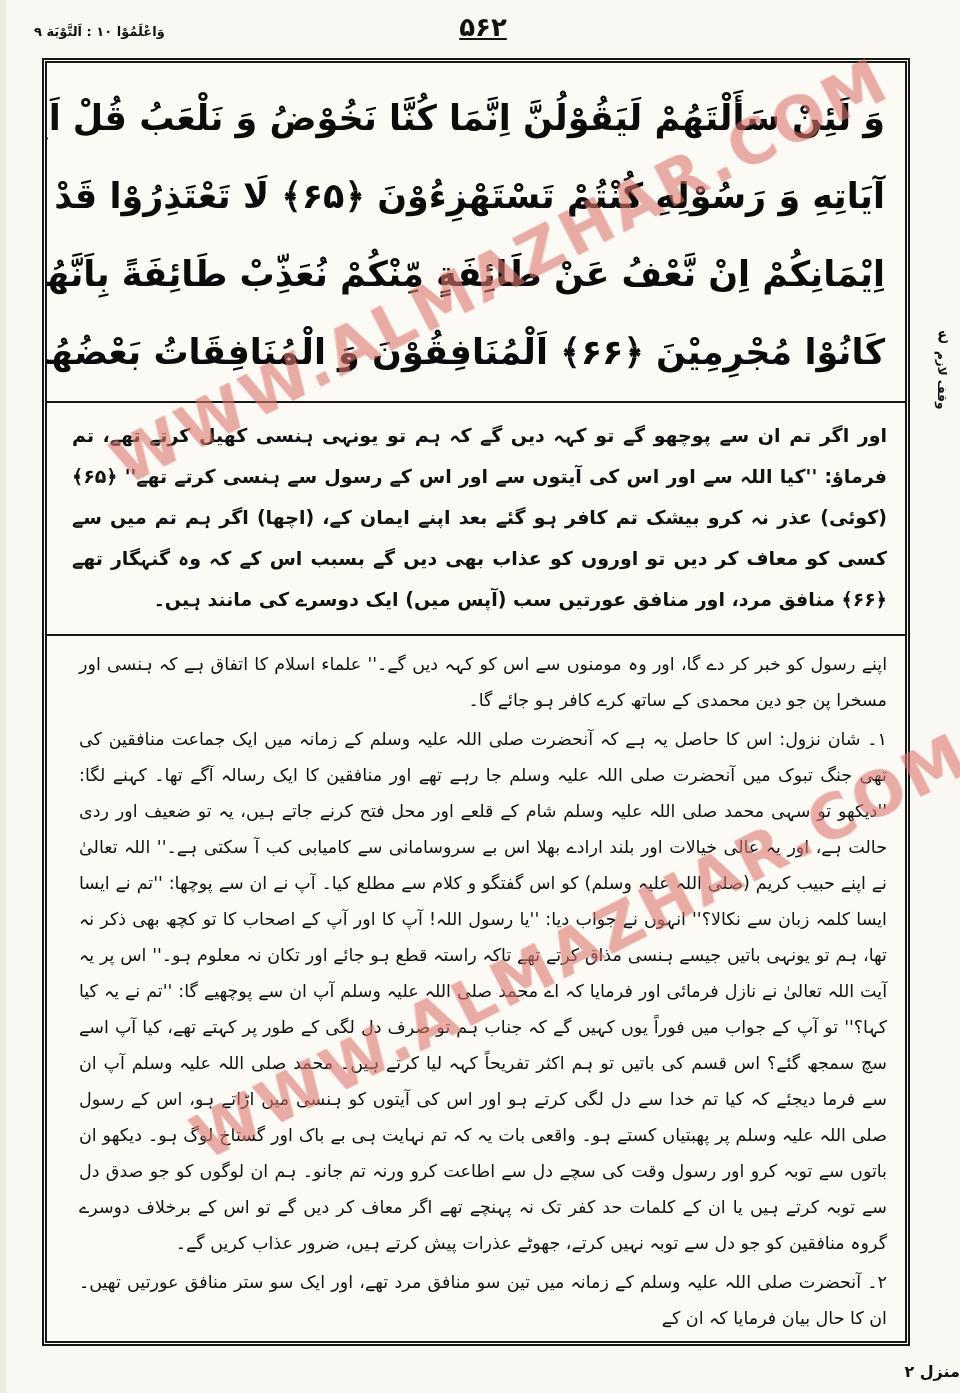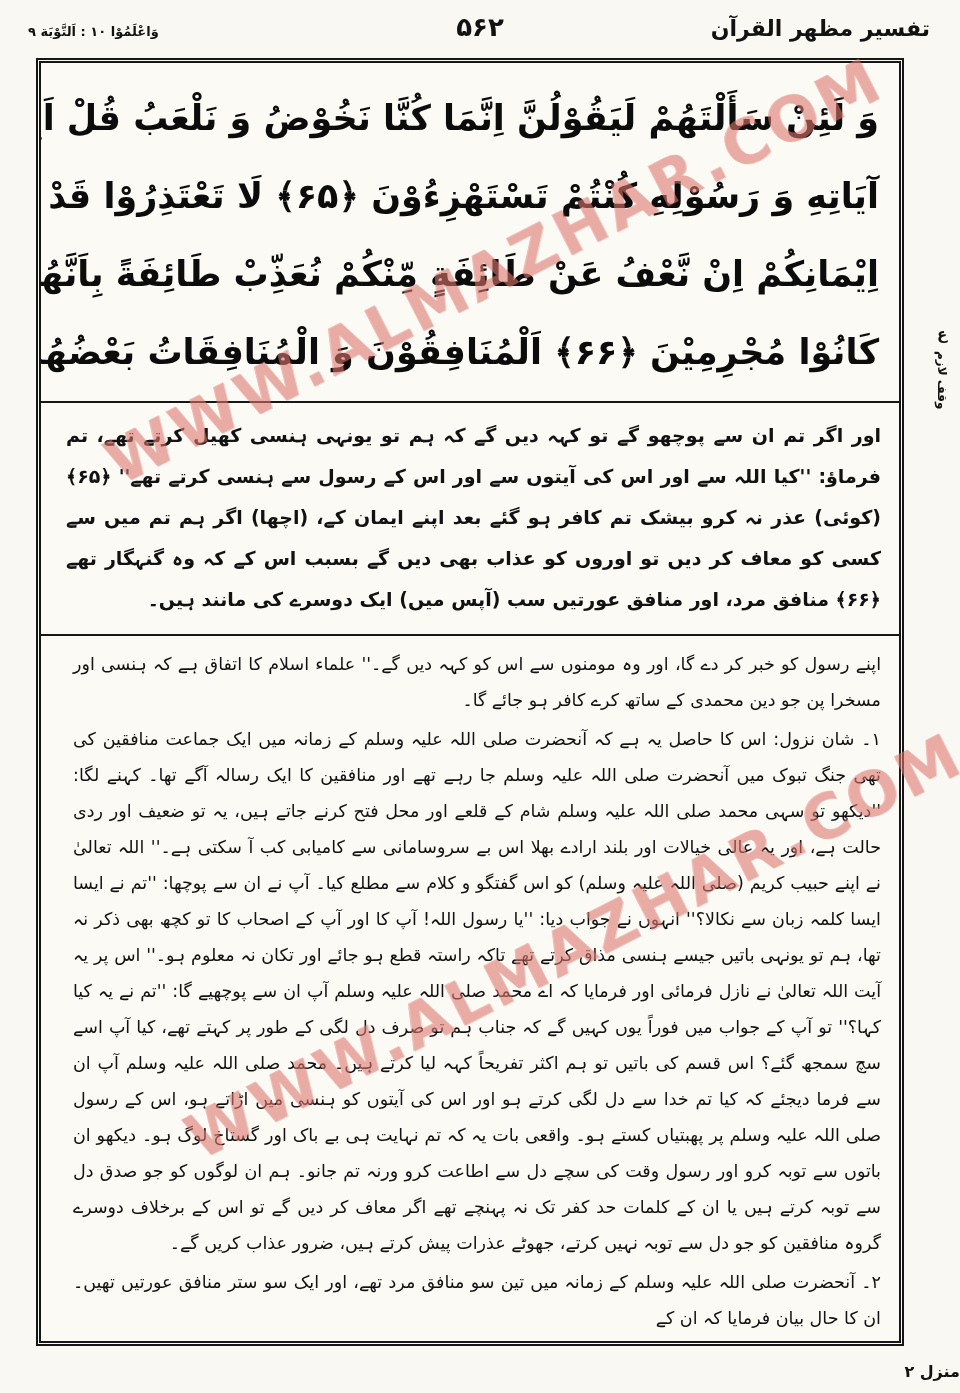--- a/index.html
+++ b/index.html
@@ -7,25 +7,26 @@
   body {
     position:relative;
     background:#efece4;
     font-family:"DejaVu Sans", sans-serif;
     overflow:hidden;
     color:#121212;
   }
   .page {
     position:absolute; inset:0;
     background:#faf8f2;
+    margin-left:6px;
   }
   
   .header { position:absolute; top:10px; left:26px; right:26px; height:40px; }
   .h-left  { position:absolute; left:2px;  top:14px; font-size:13px; font-weight:bold; direction:rtl; }
-  .h-center{ position:absolute; left:50%; transform:translateX(-50%); top:2px; font-size:26px; font-weight:bold; }
+  .h-center{ position:absolute; left:50%; transform:translateX(-50%); top:2px; font-size:26px; font-weight:bold;text-decoration:underline; }
   .h-right { position:absolute; right:4px; top:6px;  font-size:22px; font-weight:bold; direction:rtl; }
 
   
   .content-box {
     position:absolute; top:58px; left:36px; width:868px; height:1288px;
     border:5px double #161616;
     background:#fcfaf5;
     display:flex; flex-direction:column;
     overflow:hidden;
   }
@@ -99,21 +100,20 @@
   .wm2 { left:190px; top:1105px; }
 </style>
 </head>
 <body>
 
 <div class="page">
 
   <div class="header">
     <span class="h-left">وَاعْلَمُوْا ۱۰ : اَلتَّوْبَة ۹</span>
     <span class="h-center">۵۶۲</span>
-    <span class="h-right">تفسير مظهر القرآن</span>
   </div>
 
   <div class="content-box">
 
     <div class="quran-section">
       <div class="quran-line">وَ لَئِنْ سَأَلْتَهُمْ لَيَقُوْلُنَّ اِنَّمَا كُنَّا نَخُوْضُ وَ نَلْعَبُ قُلْ اَبِاللهِ وَ</div>
       <div class="quran-line">آيَاتِهِ وَ رَسُوْلِهِ كُنْتُمْ تَسْتَهْزِءُوْنَ ﴿۶۵﴾ لَا تَعْتَذِرُوْا قَدْ كَفَرْتُمْ بَعْدَ</div>
       <div class="quran-line">اِيْمَانِكُمْ اِنْ نَّعْفُ عَنْ طَائِفَةٍ مِّنْكُمْ نُعَذِّبْ طَائِفَةً بِاَنَّهُمْ</div>
       <div class="quran-line">كَانُوْا مُجْرِمِيْنَ ﴿۶۶﴾ اَلْمُنَافِقُوْنَ وَ الْمُنَافِقَاتُ بَعْضُهُمْ مِّنْ بَعْضٍ</div>
     </div>

